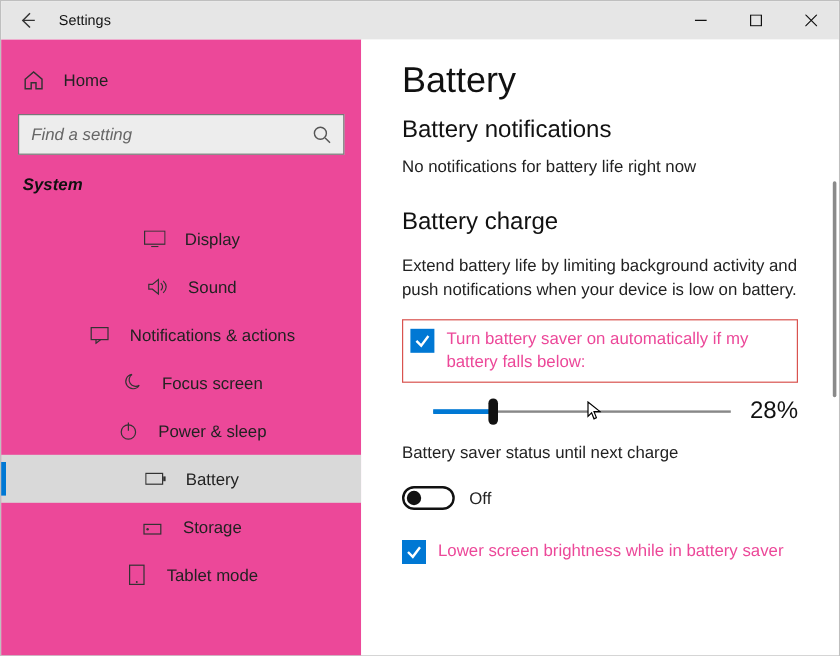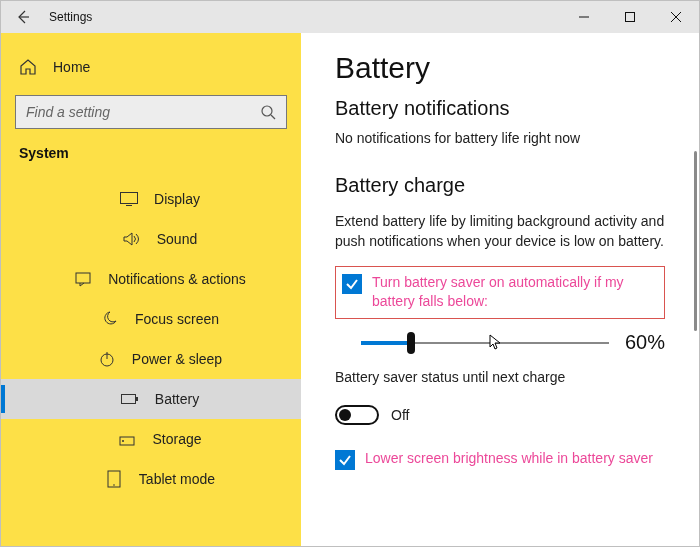--- a/index.html
+++ b/index.html
@@ -24,21 +24,21 @@
   .win-controls { display: flex; }
   .win-btn {
     width: 46px; display: flex; align-items: center; justify-content: center;
     font-size: 11px; color: #111;
   }
   .win-btn svg { width: 10px; height: 10px; }
 
   
   .body { flex: 1; display: flex; min-height: 0; }
   .sidebar {
-    width: 300px; background: #fde047; display: flex; flex-direction: column;
+    width: 300px; background: #ec4899; display: flex; flex-direction: column;
     padding: 8px 0 0 0; position: relative;
   }
   .content { flex: 1; background: #fff; position: relative; overflow: hidden; }
 
   
   .home-row, .nav-item {
     display: flex; align-items: center; height: 40px; padding-left: 18px;
     font-size: 14px; color: #222; gap: 16px; cursor: default;
   }
   .home-row { margin-top: 6px; }
@@ -48,21 +48,21 @@
     width: 272px; height: 34px; border: 1px solid #777; background: #ededed;
     display: flex; align-items: center; padding: 0 10px; font-size: 14px; color: #666;
     justify-content: space-between;
   }
   .search input {
     border: none; background: transparent; outline: none; font-size: 14px;
     color: #333; width: 230px; font-style: italic;
   }
   .search input::placeholder { color: #666; font-style: italic; }
   .cat-label {
-    font-weight: 600; font-size: 14px; padding: 14px 0 18px 18px; color: #111;
+    font-weight: 600; font-size: 14px; padding: 14px 0 18px 18px; color: #111; font-style: italic;
   }
   .nav-list { display: flex; flex-direction: column; }
   .nav-item { position: relative; justify-content: center; }
   .nav-item.selected::before {
     content: ""; position: absolute; left: 0; top: 6px; bottom: 6px; width: 4px;
     background: #0078d4;
   }
   .nav-item.selected { background: #d9d9d9; }
 
   
@@ -285,21 +285,21 @@
 
         <div class="slider-row">
           <div class="slider">
             <div class="track"></div>
             <div class="track-fill" style="width:20%"></div>
             <div class="thumb" style="left:20%"></div>
             <svg class="cursor-arrow" style="left:54%" viewBox="0 0 12 18">
                 <path d="M1 1 L1 13 L4 10 L6 15 L8 14 L6 9 L11 9 Z" fill="#fff" stroke="#000" stroke-width="1"></path>
               </svg>
           </div>
-          <div class="slider-value">60%</div>
+          <div class="slider-value">28%</div>
         </div>
 
         <div class="status-label">Battery saver status until next charge</div>
         <div class="toggle-row">
           <div class="toggle">
             <div class="knob"></div>
           </div>
           <div class="toggle-label">Off</div>
         </div>
 

